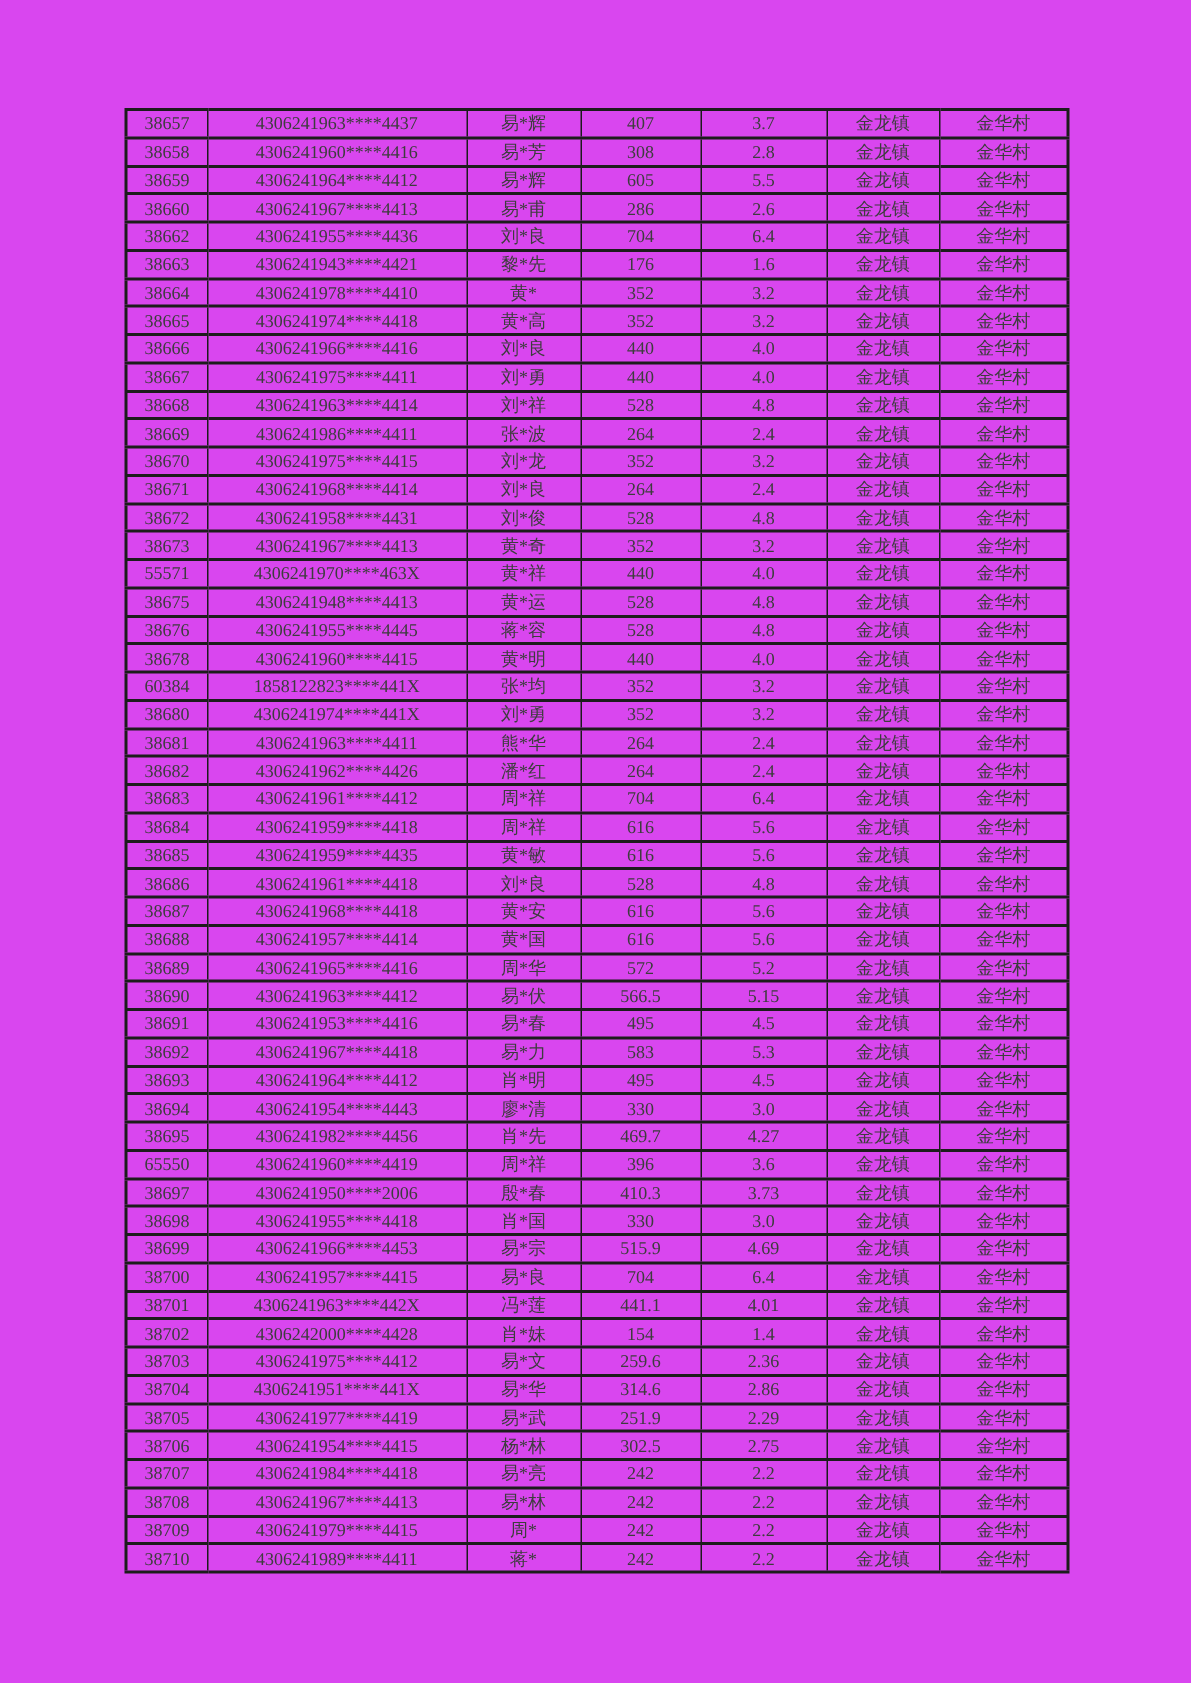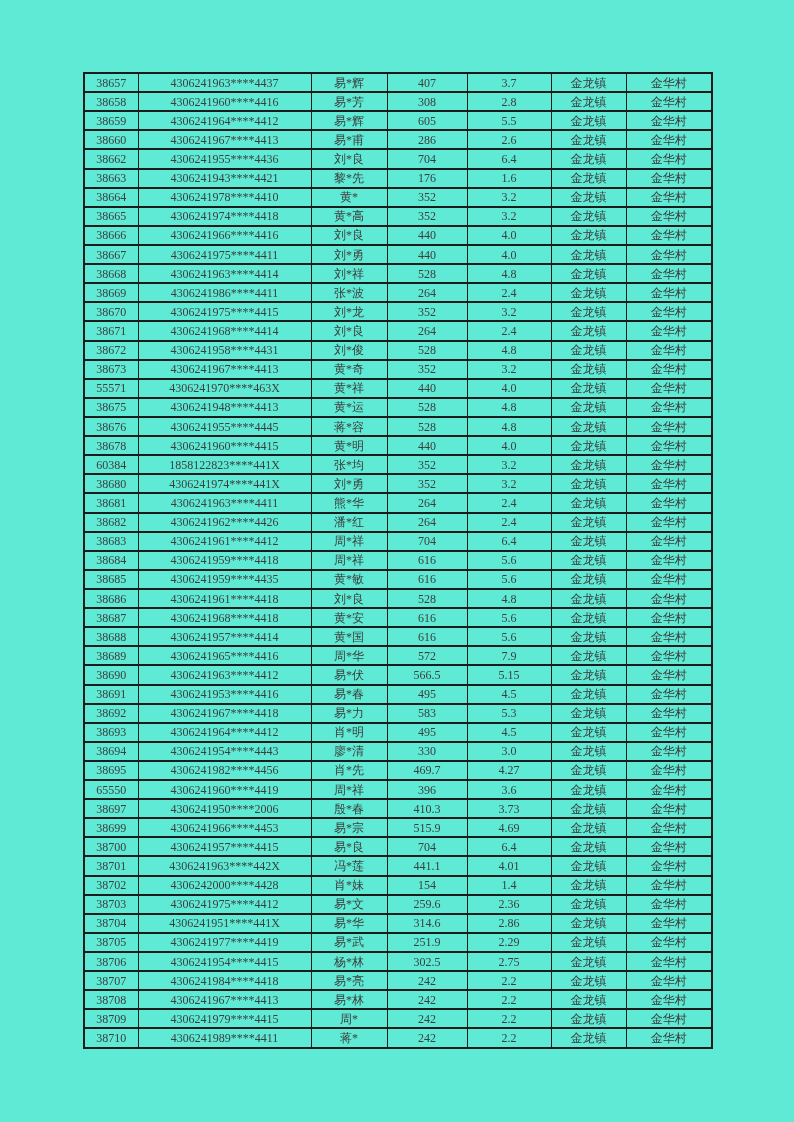--- a/index.html
+++ b/index.html
@@ -11,21 +11,21 @@
     height: 1122px;
     background: #ffffff;
     position: relative;
     font-family: "Liberation Serif", "DejaVu Serif", serif;
     overflow: hidden;
   }
   .sheet {
     position: absolute;
     left: 0; top: 0;
     width: 794px; height: 1122px;
-    background: #5eead4;
+    background: #d946ef;
   }
   table.data-table {
     position: absolute;
     left: 83px;
     top: 72px;
     width: 628px;
     height: 977px;
     border-collapse: collapse;
     table-layout: fixed;
     border: 2px solid #1c1c1c;
@@ -327,21 +327,21 @@
           <td>616</td>
           <td>5.6</td>
           <td>金龙镇</td>
           <td>金华村</td>
         </tr>
         <tr>
           <td>38689</td>
           <td>4306241965****4416</td>
           <td>周*华</td>
           <td>572</td>
-          <td>7.9</td>
+          <td>5.2</td>
           <td>金龙镇</td>
           <td>金华村</td>
         </tr>
         <tr>
           <td>38690</td>
           <td>4306241963****4412</td>
           <td>易*伏</td>
           <td>566.5</td>
           <td>5.15</td>
           <td>金龙镇</td>
@@ -404,20 +404,29 @@
         <tr>
           <td>38697</td>
           <td>4306241950****2006</td>
           <td>殷*春</td>
           <td>410.3</td>
           <td>3.73</td>
           <td>金龙镇</td>
           <td>金华村</td>
         </tr>
         <tr>
+          <td>38698</td>
+          <td>4306241955****4418</td>
+          <td>肖*国</td>
+          <td>330</td>
+          <td>3.0</td>
+          <td>金龙镇</td>
+          <td>金华村</td>
+        </tr>
+        <tr>
           <td>38699</td>
           <td>4306241966****4453</td>
           <td>易*宗</td>
           <td>515.9</td>
           <td>4.69</td>
           <td>金龙镇</td>
           <td>金华村</td>
         </tr>
         <tr>
           <td>38700</td>

